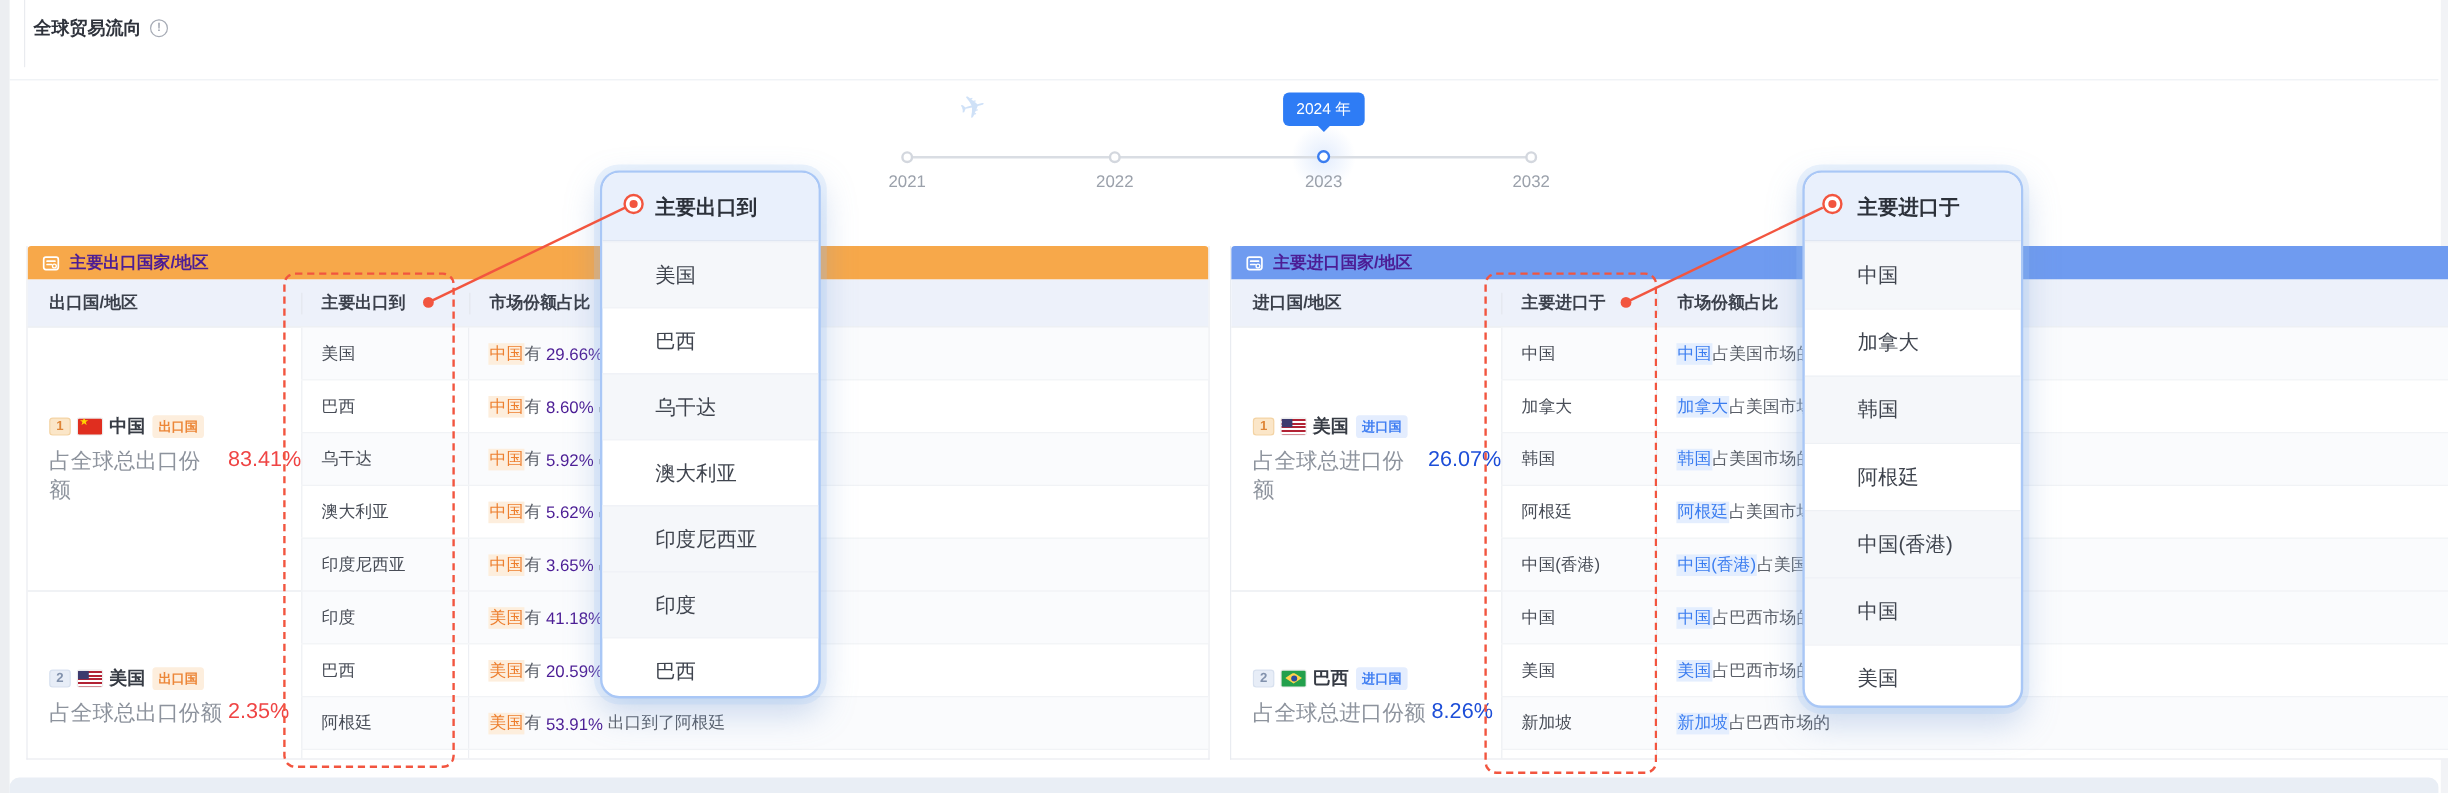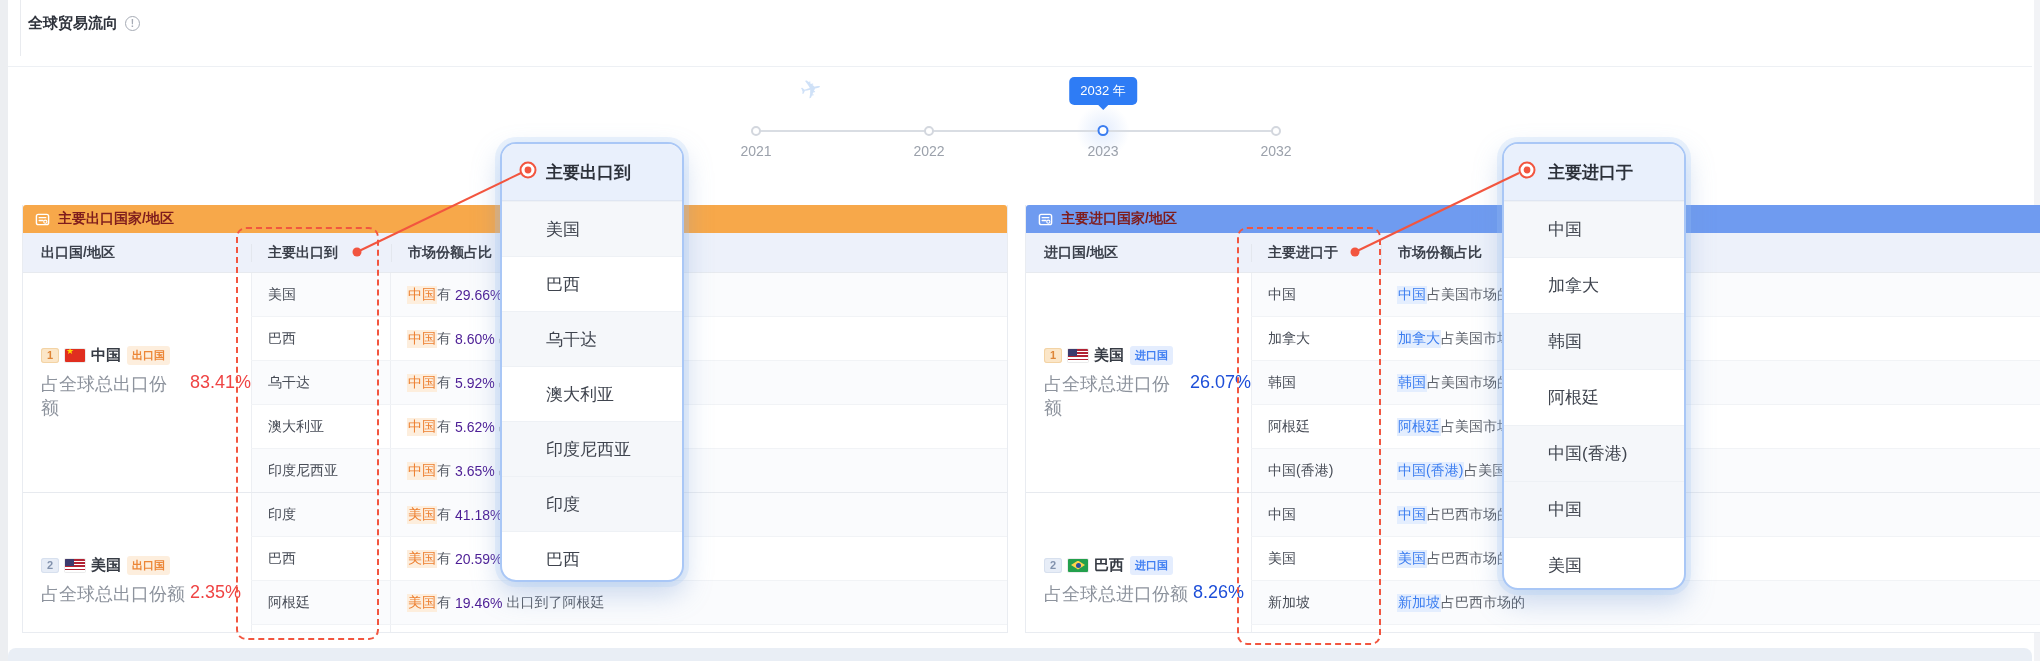--- a/index.html
+++ b/index.html
@@ -30,21 +30,21 @@
   .tooltip{position:absolute;left:1103px;top:77px;transform:translateX(-50%);background:#2e7cf5;color:#fff;
     font-size:13px;padding:5px 11px;border-radius:5px;white-space:nowrap;z-index:5;}
   .tooltip::after{content:"";position:absolute;left:50%;bottom:-5px;transform:translateX(-50%);
     border-left:6px solid transparent;border-right:6px solid transparent;border-top:6px solid #2e7cf5;}
 
   
   .trade-table{position:absolute;top:205px;height:428px;background:#fff;overflow:hidden;
     border:1px solid #e9ecf1;border-top:none;box-sizing:border-box;}
   .trade-table.export{left:22px;width:986px;}
   .trade-table.import{left:1025px;width:1136px;}
-  .table-bar{height:28px;display:flex;align-items:center;gap:8px;padding:0 12px;color:#7f1d1d;
+  .table-bar{height:28px;display:flex;align-items:center;gap:8px;padding:0 12px;color:#4c1d95;
     font-size:14px;font-weight:bold;border-radius:3px 3px 0 0;}
   .export .table-bar{background:#f7a84a;}
   .import .table-bar{background:#6f9bf0;}
   .col-header{display:flex;height:39px;background:#edf1fa;align-items:center;
     font-size:14px;font-weight:bold;color:#3b404b;}
   .ch1{box-sizing:border-box;padding-left:18px;}
   .export .ch1{width:228px;} .import .ch1{width:225px;}
   .ch2{box-sizing:border-box;padding-left:16px;border-left:1px solid #e3e7ee;}
   .export .ch2{width:140px;} .import .ch2{width:130px;}
   .ch3{flex:1;box-sizing:border-box;padding-left:16px;border-left:1px solid #e3e7ee;}
@@ -131,21 +131,21 @@
 <div class="t-glow"></div>
 <div class="track"></div>
 <div class="t-dot" style="left:756px;"></div>
 <div class="t-dot" style="left:929px;"></div>
 <div class="t-dot active" style="left:1103px;"></div>
 <div class="t-dot" style="left:1276px;"></div>
 <div class="year-label" style="left:756px;">2021</div>
 <div class="year-label" style="left:929px;">2022</div>
 <div class="year-label" style="left:1103px;">2023</div>
 <div class="year-label" style="left:1276px;">2032</div>
-<div class="tooltip">2032 年</div>
+<div class="tooltip">2024 年</div>
 
 <div class="trade-table export">
   <div class="table-bar">
     <svg viewBox="0 0 16 16" width="15" height="15">
       <rect x="1.5" y="2.5" width="13" height="11" rx="2" fill="none" stroke="#fff" stroke-width="1.5"></rect>
       <path d="M4.5 6h7M4.5 9h4" stroke="#fff" stroke-width="1.5" fill="none" stroke-linecap="round"></path>
       <circle cx="11" cy="10.3" r="1.7" fill="none" stroke="#fff" stroke-width="1.2"></circle>
     </svg>
     <span>主要出口国家/地区</span>
   </div>
@@ -247,21 +247,21 @@
             <span>有</span>
             <span class="pct exp">20.59%</span>
             <span>出口到了巴西</span>
         </div>
       </div>
       <div class="g-row alt">
         <div class="cell-dest">阿根廷</div>
         <div class="cell-share">
           <span class="hl exp">美国</span>
             <span>有</span>
-            <span class="pct exp">19.46%</span>
+            <span class="pct exp">53.91%</span>
             <span>出口到了阿根廷</span>
         </div>
       </div>
       <div class="g-row">
         <div class="cell-dest">哥伦比亚</div>
         <div class="cell-share">
           
         </div>
       </div>
     </div>

